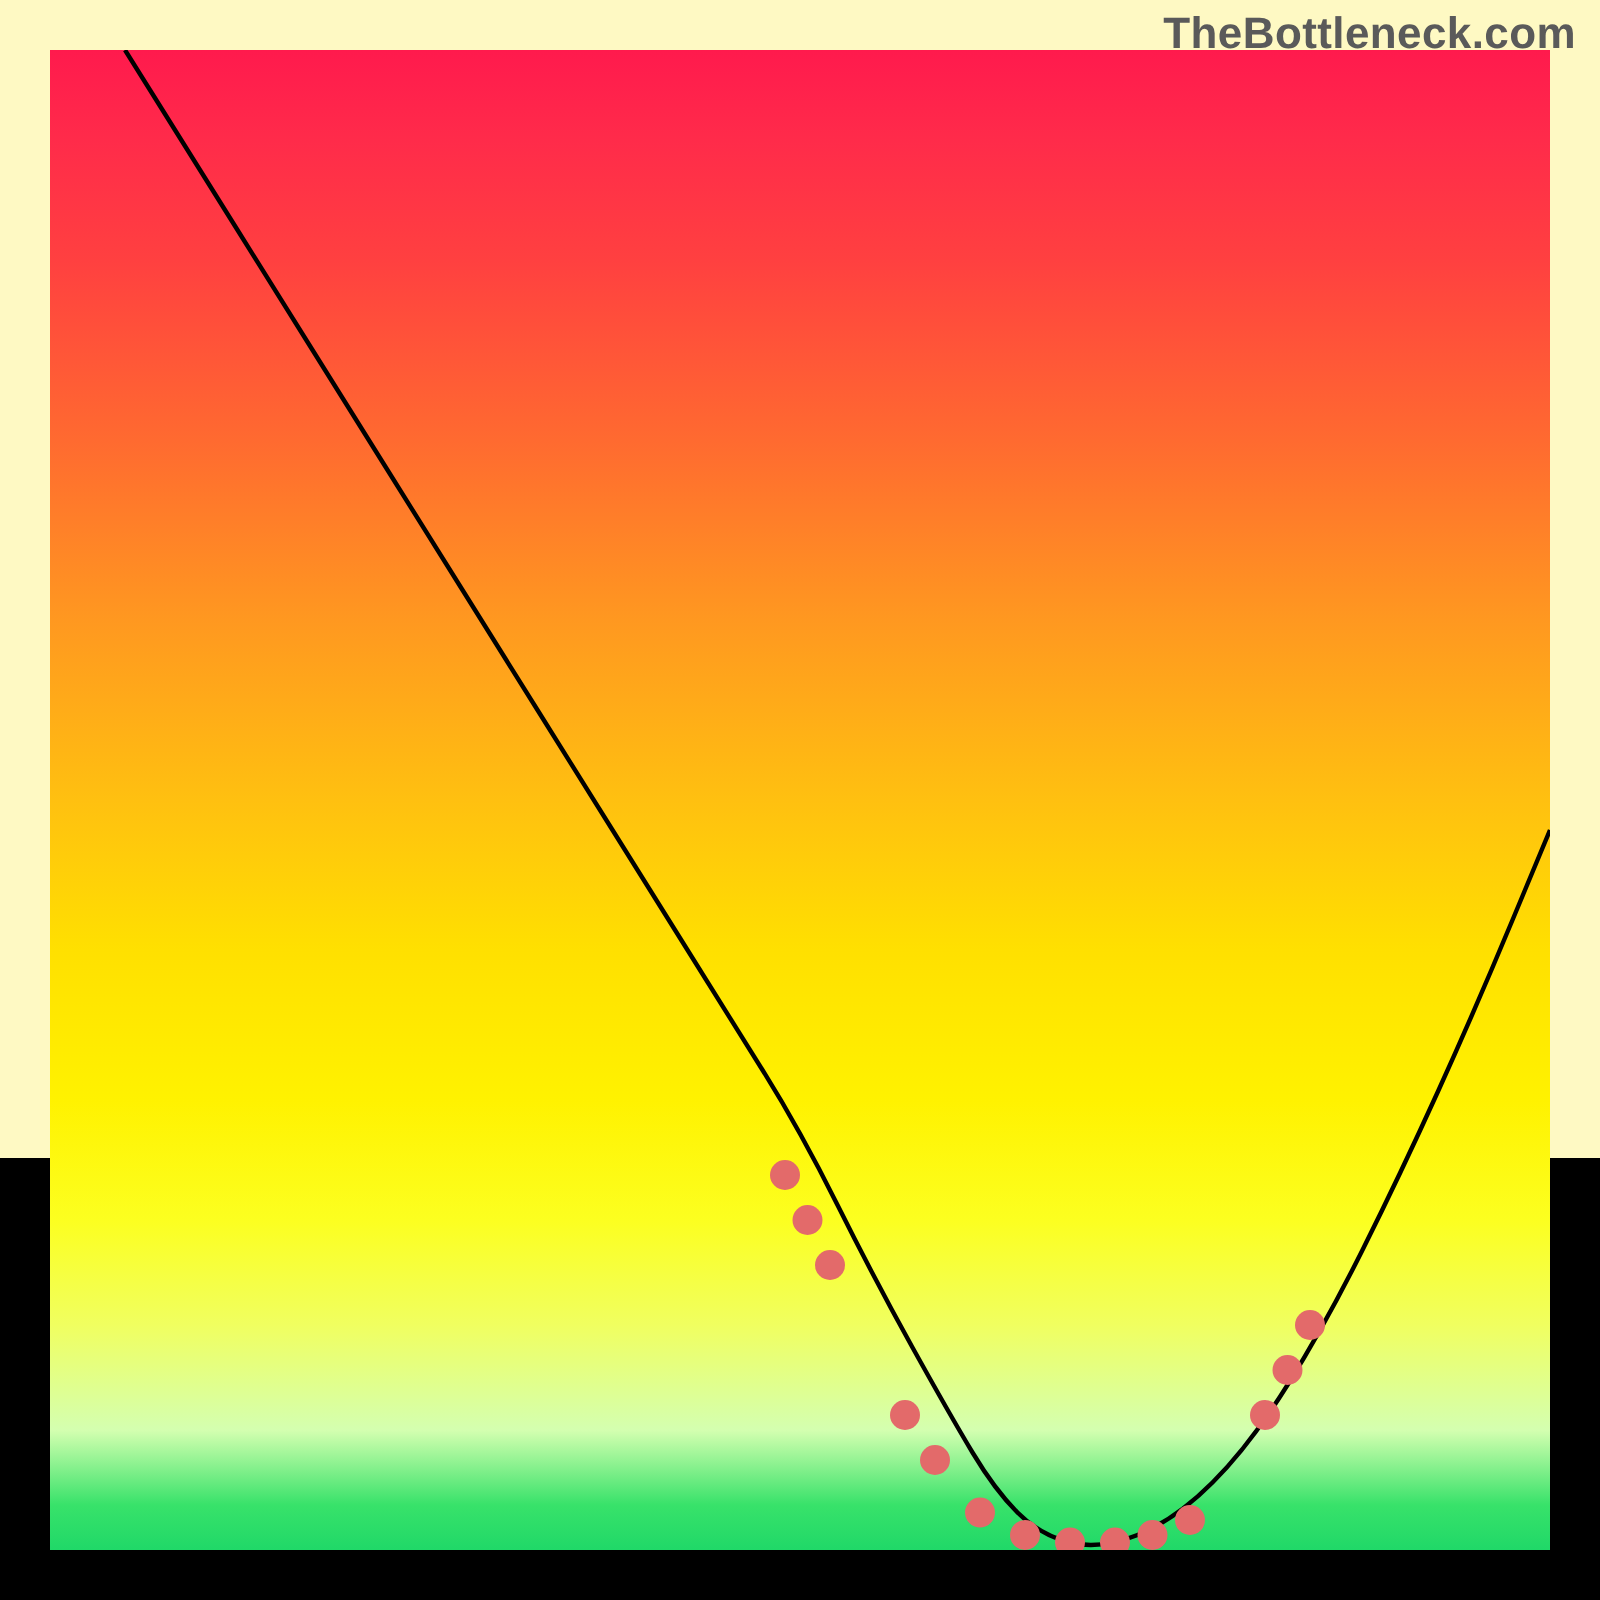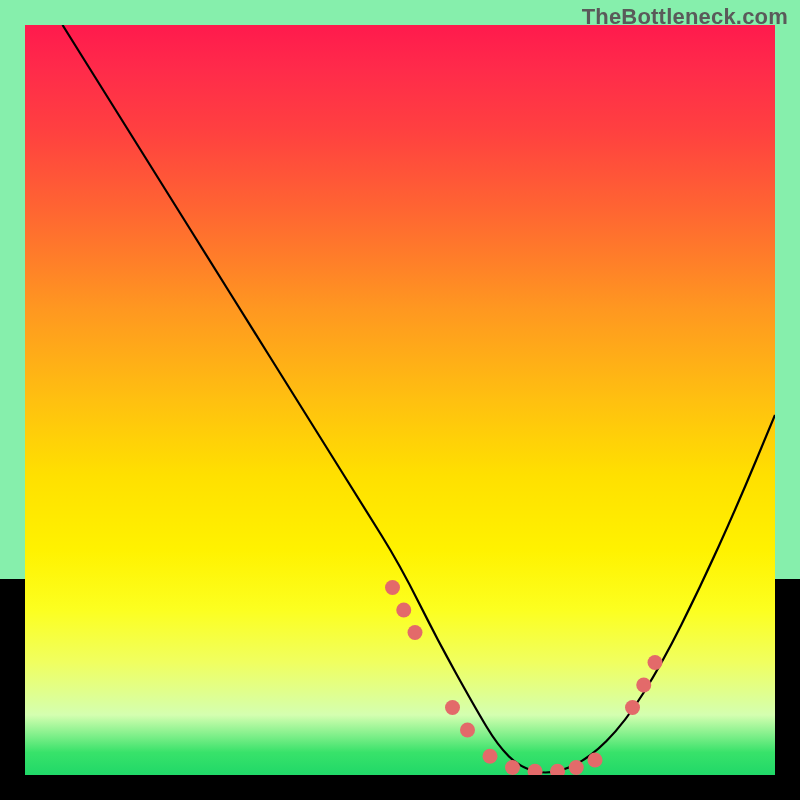--- a/index.html
+++ b/index.html
@@ -7,21 +7,21 @@
     padding: 0;
     width: 800px;
     height: 800px;
     background: #000;
     overflow: hidden;
   }
   .frame {
     position: relative;
     width: 800px;
     height: 579px;
-    background: #86efac;
+    background: #fef9c3;
   }
   .plot-area {
     position: absolute;
     left: 25px;
     top: 25px;
     width: 750px;
     height: 750px;
     background: linear-gradient(to bottom,
       #ff1a4d 0%,
       #ff2b4a 6%,

